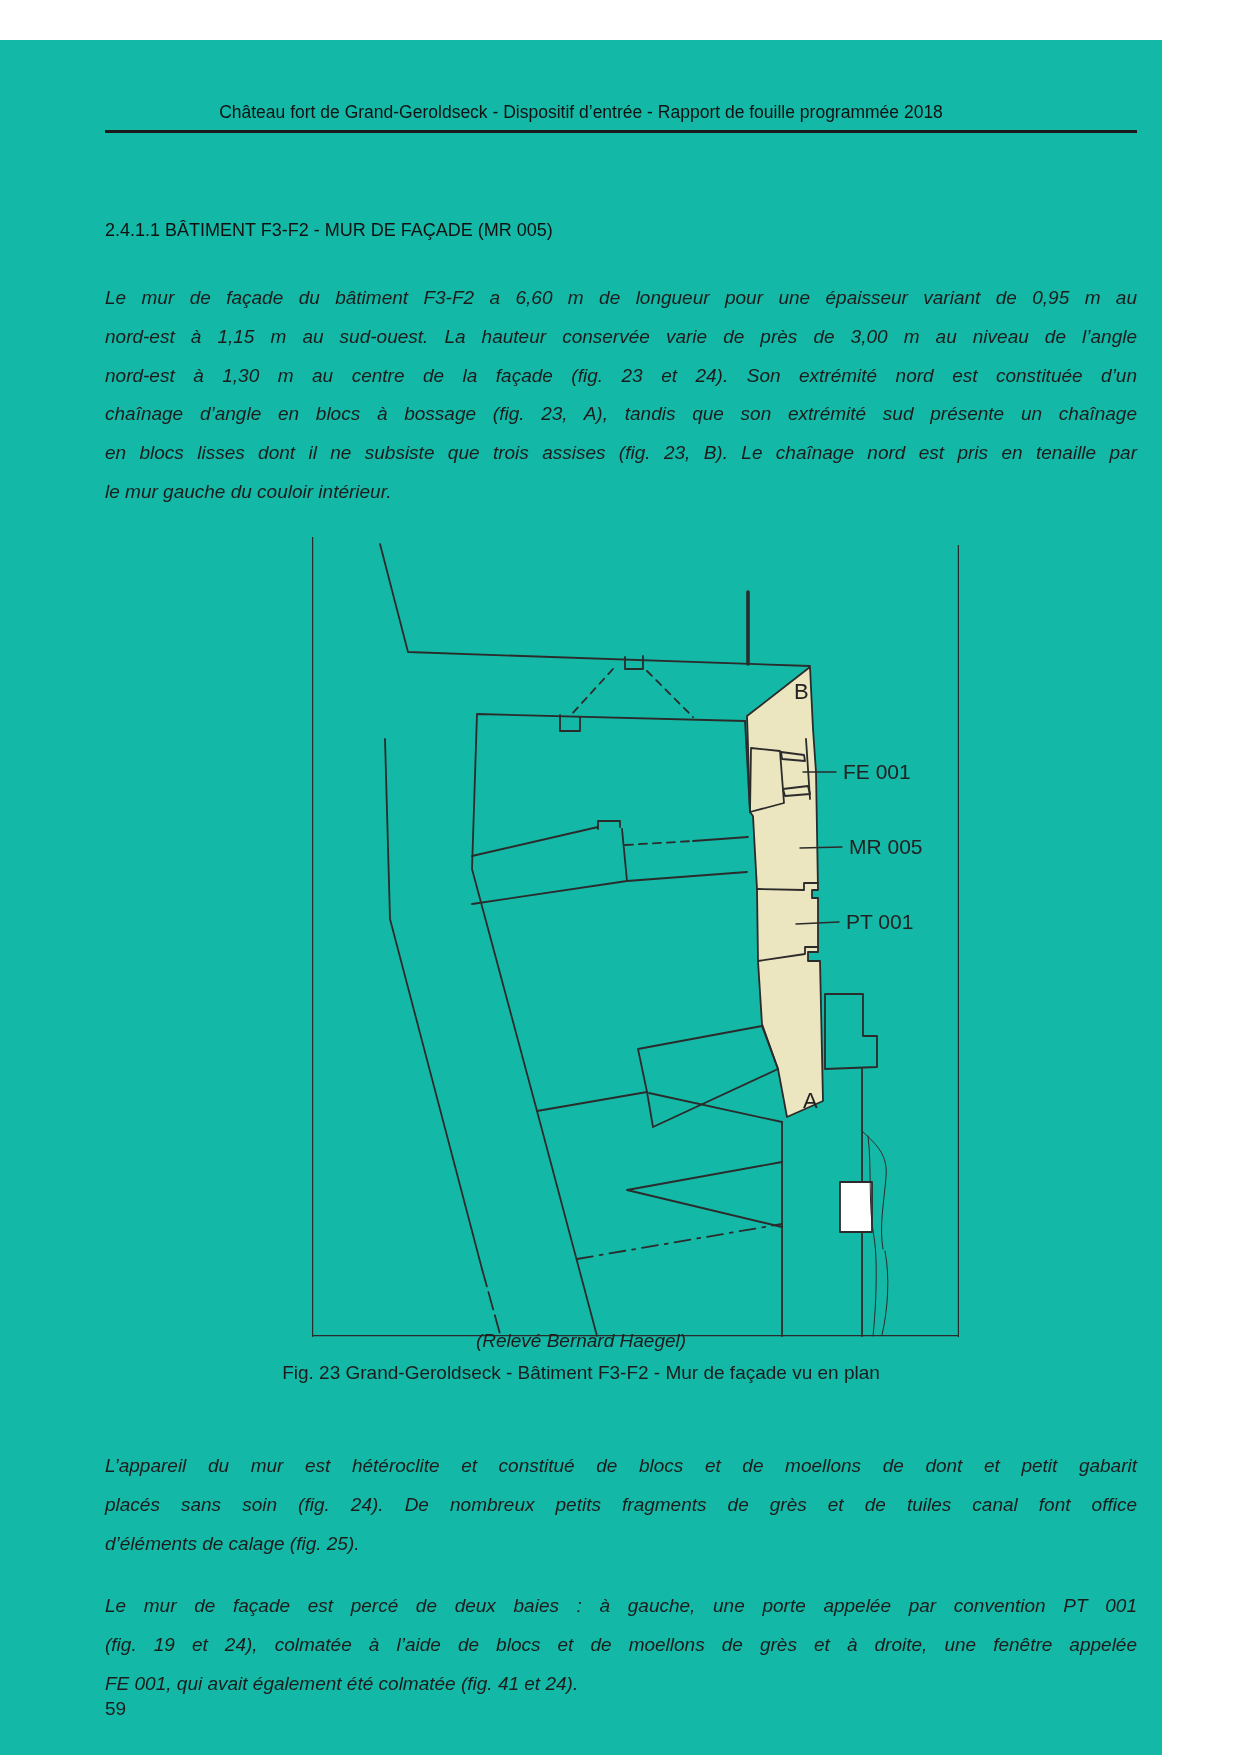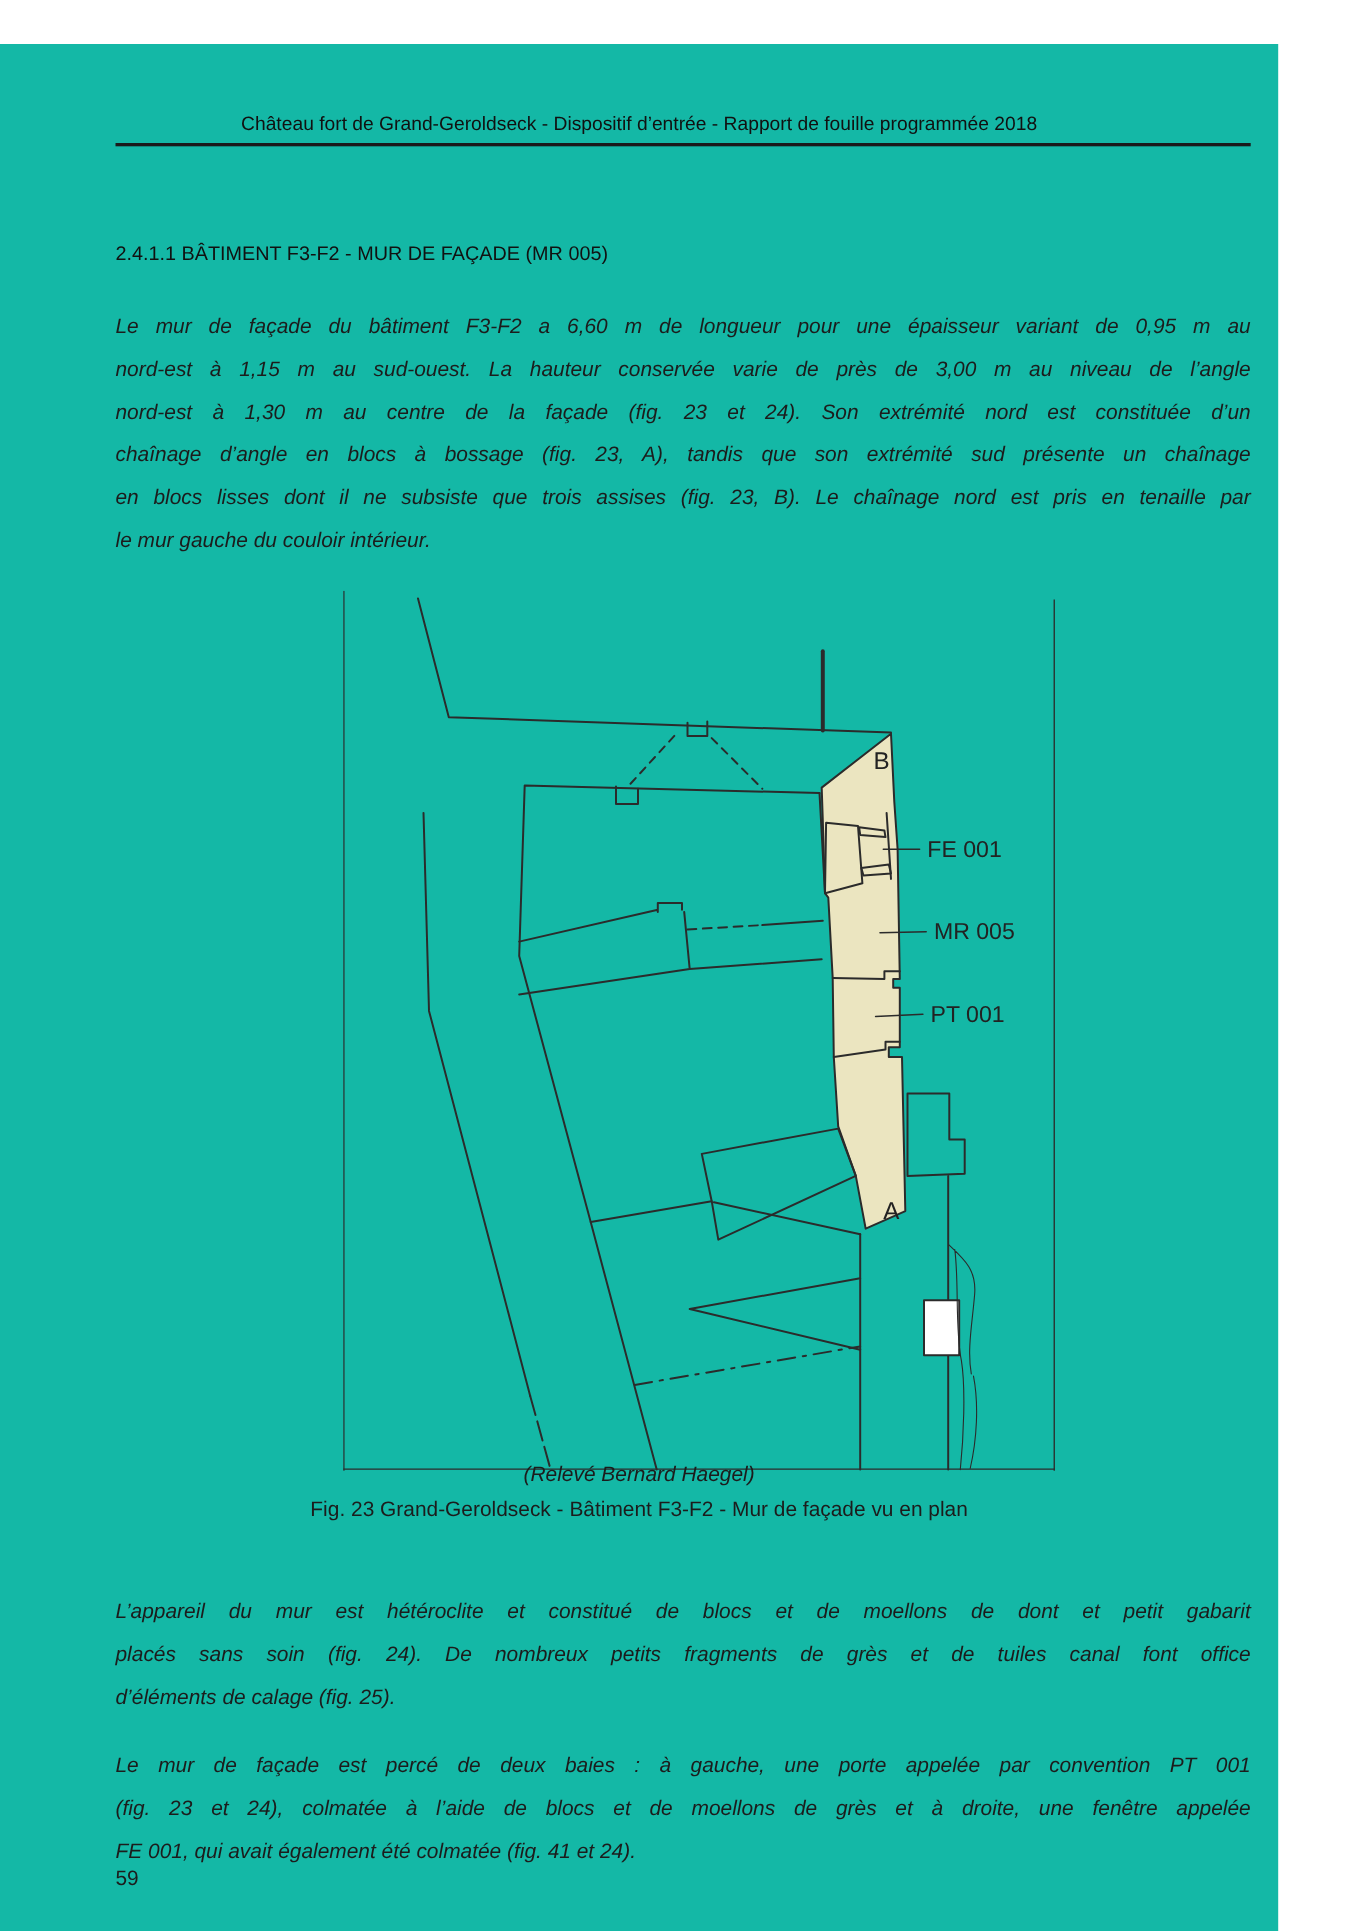--- a/index.html
+++ b/index.html
@@ -119,19 +119,19 @@
   <div class="caption caption-credit">(Relevé Bernard Haegel)</div>
 
   <div class="para p2">
     <div class="jline">L’appareil du mur est hétéroclite et constitué de blocs et de moellons de dont et petit gabarit</div>
     <div class="jline">placés sans soin (fig. 24). De nombreux petits fragments de grès et de tuiles canal font office</div>
     <div class="jline last">d’éléments de calage (fig. 25).</div>
   </div>
 
   <div class="para p3">
     <div class="jline">Le mur de façade est percé de deux baies : à gauche, une porte appelée par convention PT 001</div>
-    <div class="jline">(fig. 23 et 24), colmatée à l’aide de blocs et de moellons de grès et à droite, une fenêtre appelée</div>
+    <div class="jline">(fig. 19 et 24), colmatée à l’aide de blocs et de moellons de grès et à droite, une fenêtre appelée</div>
     <div class="jline last">FE 001, qui avait également été colmatée (fig. 41 et 24).</div>
   </div>
 
   <div class="page-number">59</div>
 
 </div>
 
 </body></html>

